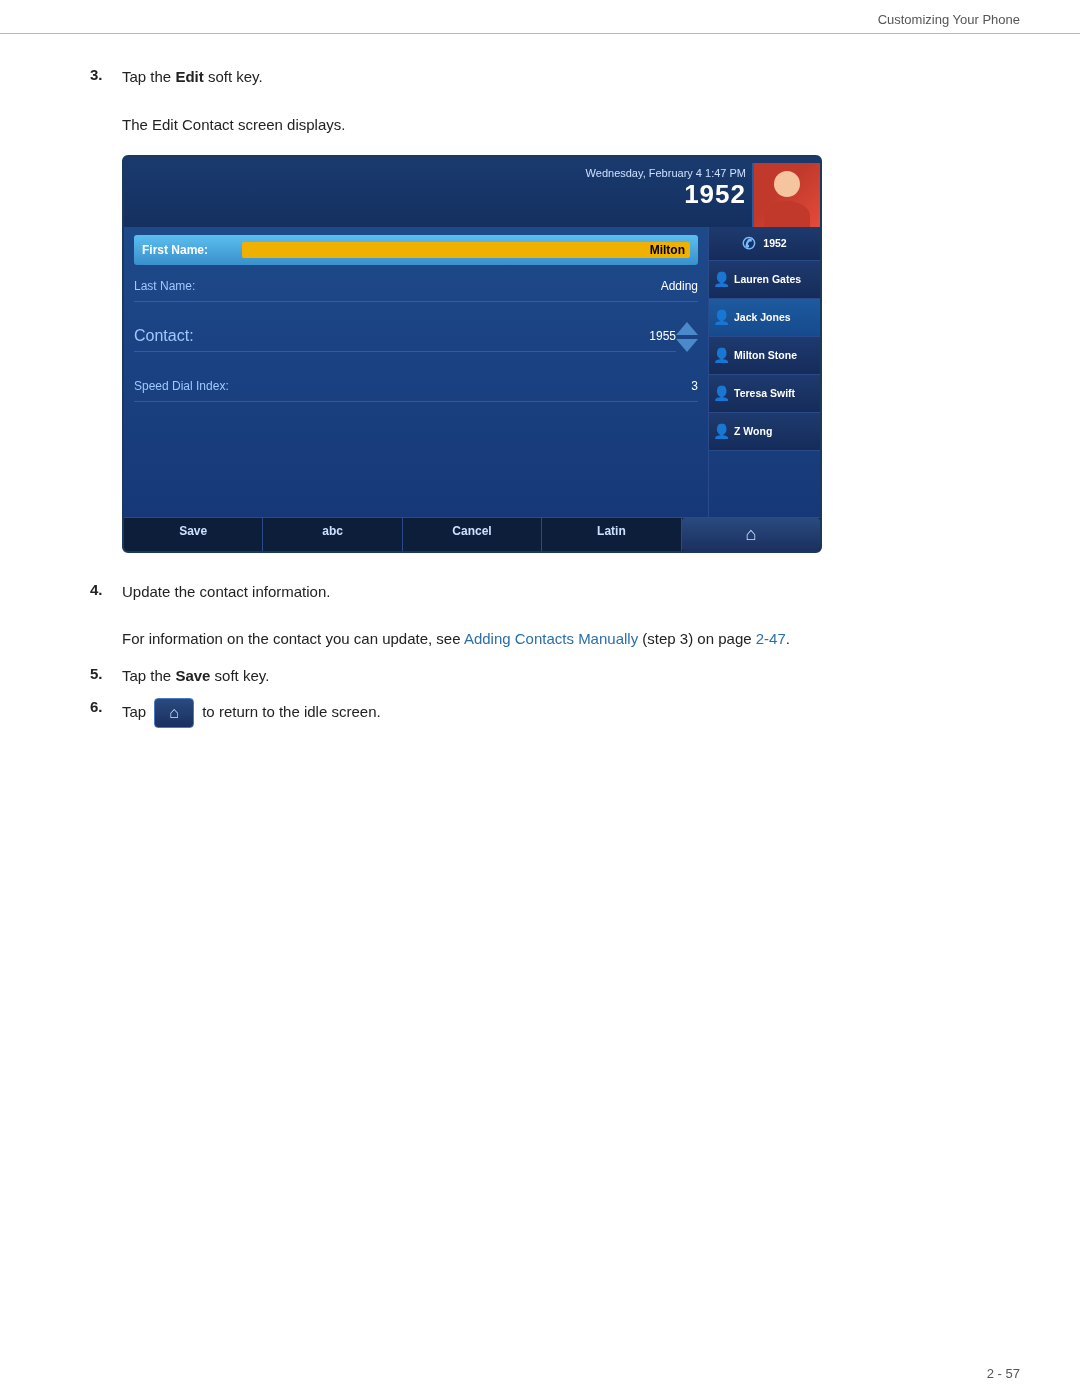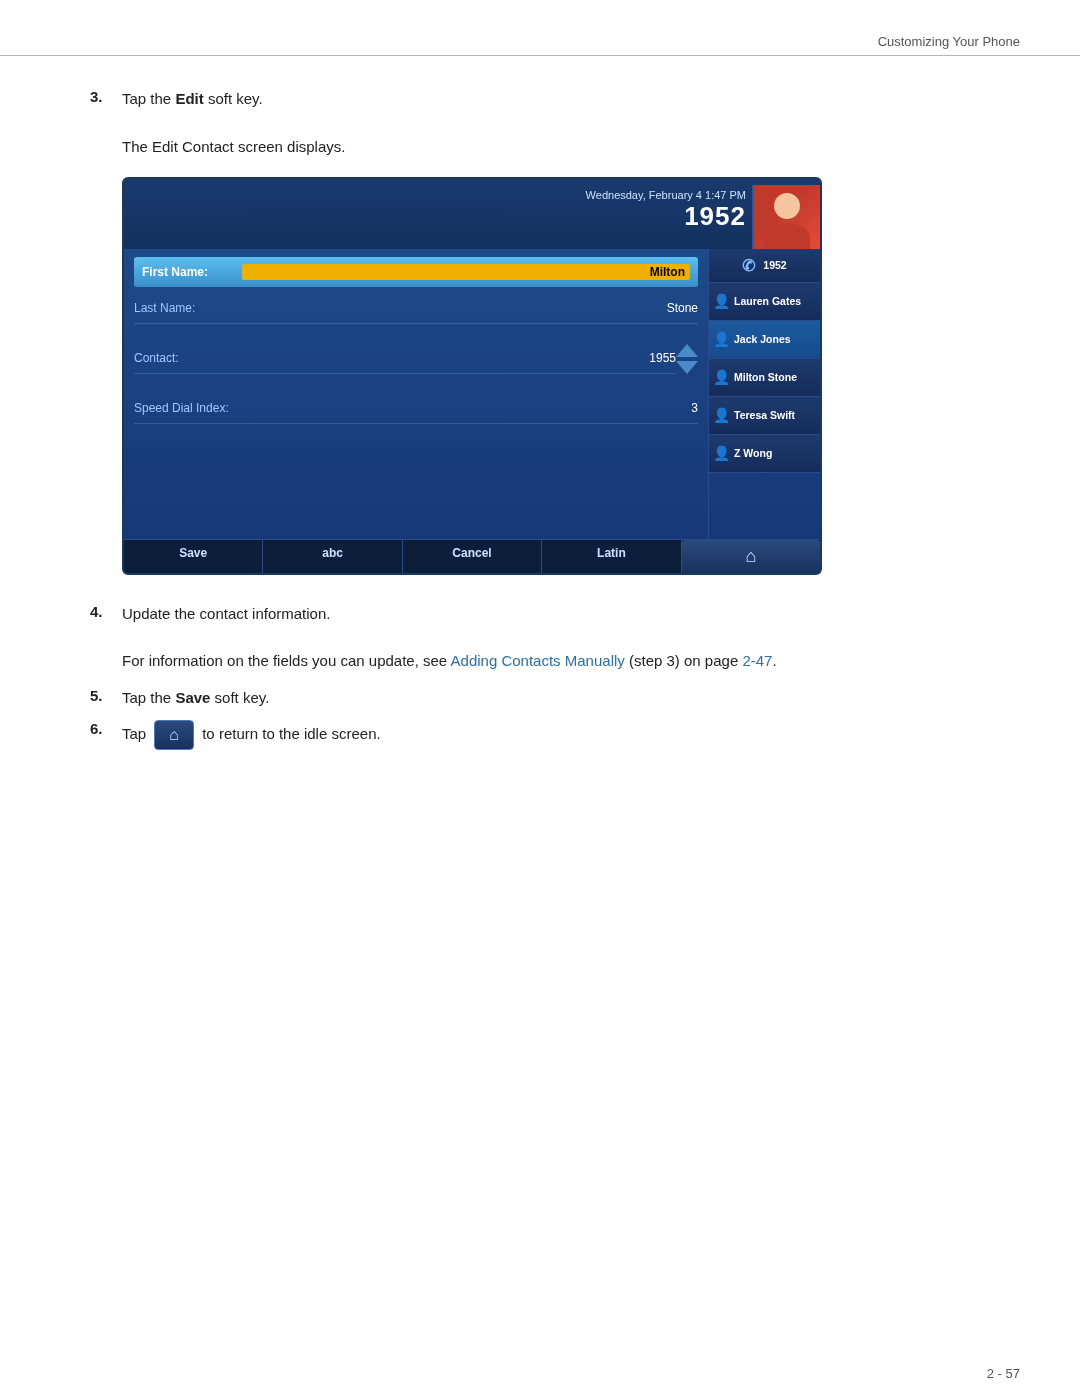--- a/index.html
+++ b/index.html
@@ -10,21 +10,21 @@
       font-family: Arial, Helvetica, sans-serif;
       font-size: 15px;
       color: #222;
       position: relative;
     }
 
     
     .page-header {
       display: flex;
       justify-content: flex-end;
-      padding: 34px 60px 6px 60px;
+      padding: 12px 60px 6px 60px;
       border-bottom: 1px solid #b0b8c0;
       margin-bottom: 32px;
     }
     .page-header-title {
       font-size: 13px;
       color: #555;
     }
 
     
     .content {
@@ -351,26 +351,26 @@
         <div class="phone-form-panel">
 
 
           <div class="form-field active-field form-field-row" style="margin-bottom:7px; border-radius:3px; padding:4px 8px;">
             <span class="field-label">First Name:</span>
             <span class="field-value highlighted">Milton</span>
           </div>
 
           <div class="form-field-row" style="padding:4px 0; margin-bottom:5px;">
             <span class="field-label" style="color:#a0c8ff; font-size:12px;">Last Name:</span>
-            <span class="field-value">Stone</span>
+            <span class="field-value">Adding</span>
           </div>
 
           <div style="display:flex; align-items:center; margin-bottom:5px;">
             <div class="form-field-row" style="flex:1; padding:4px 0;">
-              <span class="field-label" style="color:#a0c8ff; font-size:12px;">Contact:</span>
+              <span class="field-label" style="color:#a0c8ff; font-size:16px;">Contact:</span>
               <span class="field-value">1955</span>
             </div>
             <div class="scroll-arrows-group">
               <div style="width:0;height:0;border-left:11px solid transparent;border-right:11px solid transparent;border-bottom:13px solid #4a8aca;margin-bottom:2px;"></div>
               <div style="width:0;height:0;border-left:11px solid transparent;border-right:11px solid transparent;border-top:13px solid #4a8aca;margin-top:2px;"></div>
             </div>
           </div>
 
           <div class="form-field-row" style="padding:4px 0; margin-bottom:5px;">
             <span class="field-label" style="color:#a0c8ff; font-size:12px;">Speed Dial Index:</span>
@@ -423,21 +423,21 @@
       </div>
 
     </div>
   </div>
 
   <div class="step">
     <span class="step-number">4.</span>
     <span class="step-text">Update the contact information.</span>
   </div>
   <div class="step-sub">
-    <span>For information on the fields you can update, see </span><a href="#">Adding Contacts Manually</a><span> (step 3) on page </span><a href="#">2-47</a><span>.</span>
+    <span>For information on the contact you can update, see </span><a href="#">Adding Contacts Manually</a><span> (step 3) on page </span><a href="#">2-47</a><span>.</span>
   </div>
 
   <div class="step" style="margin-bottom:10px;">
     <span class="step-number">5.</span>
     <span class="step-text">
       Tap the <b>Save</b><span> soft key.</span>
     </span>
   </div>
 
   <div class="step">

